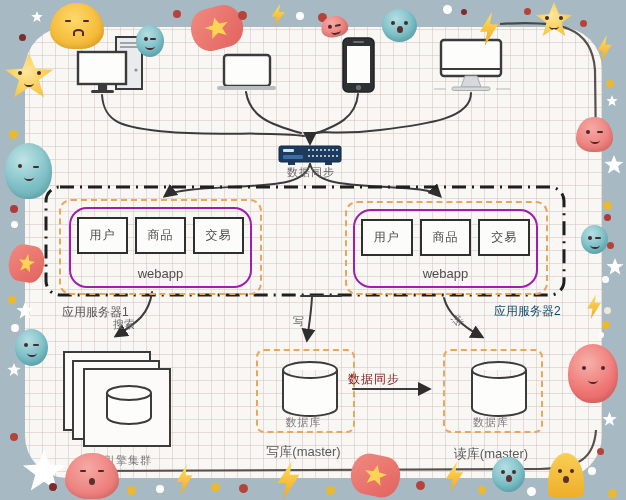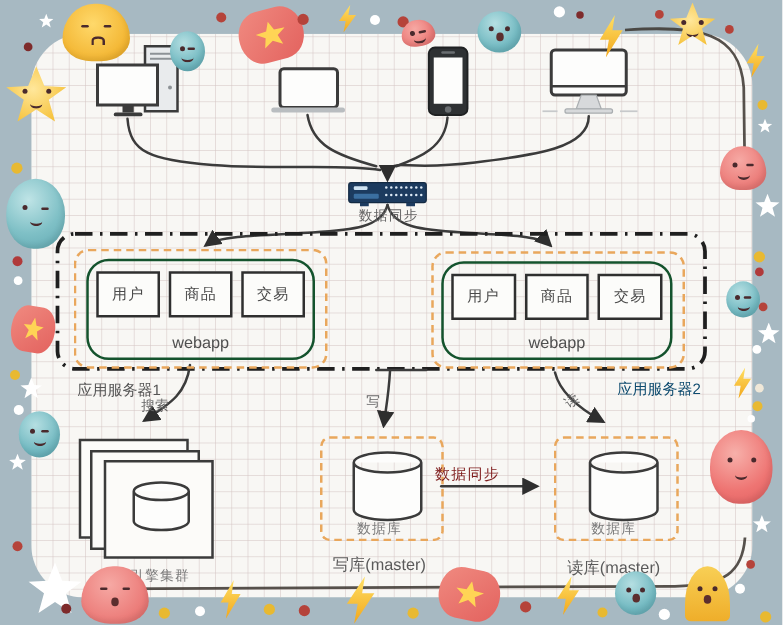--- a/index.html
+++ b/index.html
@@ -8,21 +8,21 @@
   .canvas{position:absolute;left:25px;top:27px;width:577px;height:451px;background:#f8f7f4;
           border-radius:42px;z-index:1;
           background-image:linear-gradient(rgba(213,197,195,.55) 1px,transparent 1px),
                            linear-gradient(90deg,rgba(213,197,195,.55) 1px,transparent 1px);
           background-size:13px 13px;background-position:4px 2px;}
   svg.overlay{position:absolute;left:0;top:0;z-index:2;}
   .lbl{position:absolute;z-index:4;color:#666;white-space:nowrap;}
   .ctr{text-align:center;}
   
   .appbox{position:absolute;border:2px dashed #e9a75c;border-radius:12px;z-index:3;}
-  .webapp{position:absolute;border:2px solid #14532d;border-radius:18px;z-index:3;}
+  .webapp{position:absolute;border:2px solid #a21caf;border-radius:18px;z-index:3;}
   .mods{position:absolute;left:6px;right:6px;top:8px;display:flex;gap:7px;}
   .module{flex:1;height:33px;border:2px solid #2f2f2f;background:#fcfcfa;display:flex;
           align-items:center;justify-content:center;font-size:12px;color:#4a4a4a;letter-spacing:1px;}
   .webapp-label{position:absolute;bottom:5px;left:0;width:100%;text-align:center;
                 font-size:13px;color:#4f4f4f;}
   .dbbox{position:absolute;border:2px dashed #e9a75c;border-radius:8px;z-index:3;}
   
   .st{position:absolute;z-index:6;}
   .st-dot{border-radius:50%;}
   .st-ball,.st-balloon,.st-blob{box-shadow:inset -2px -3px 4px rgba(0,0,0,.08);}

